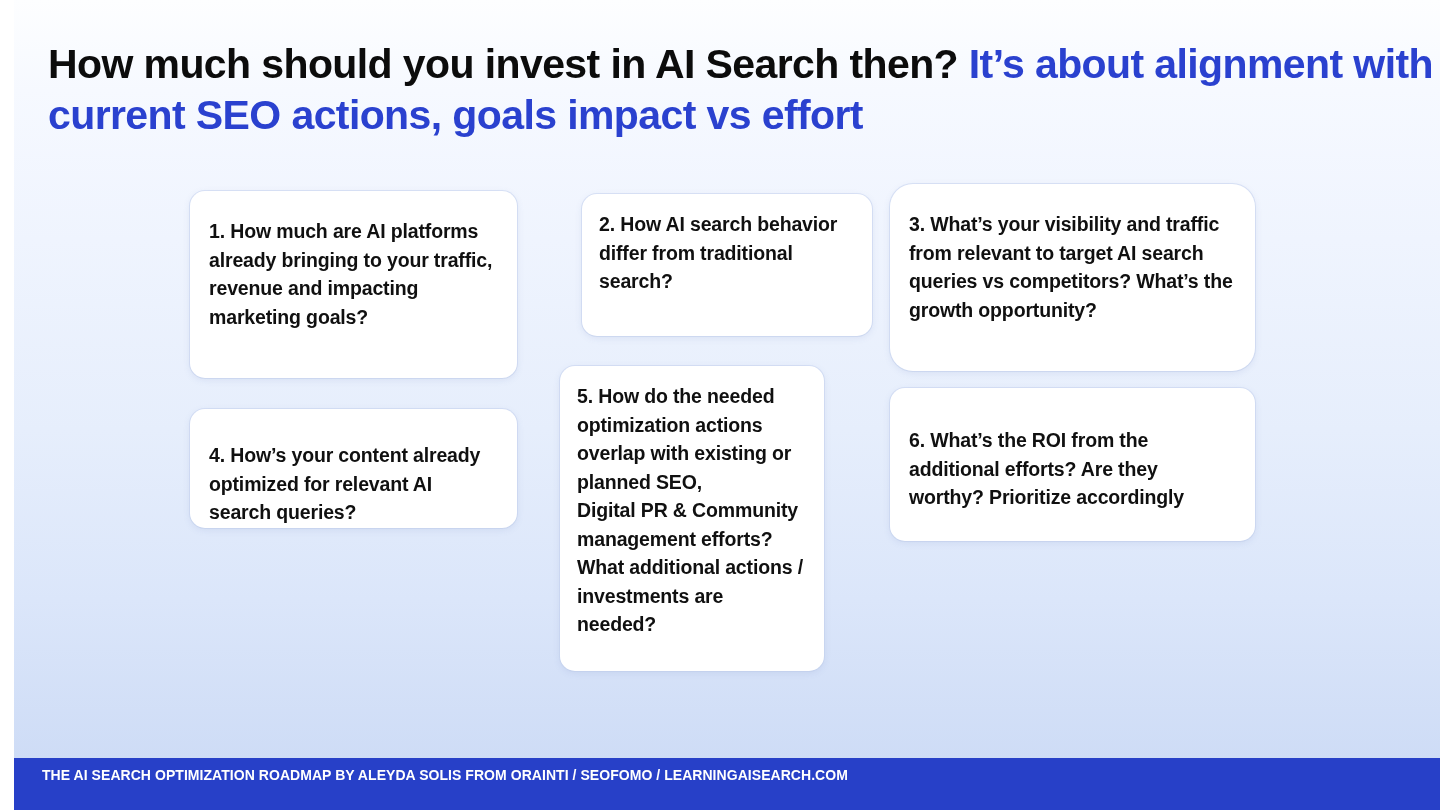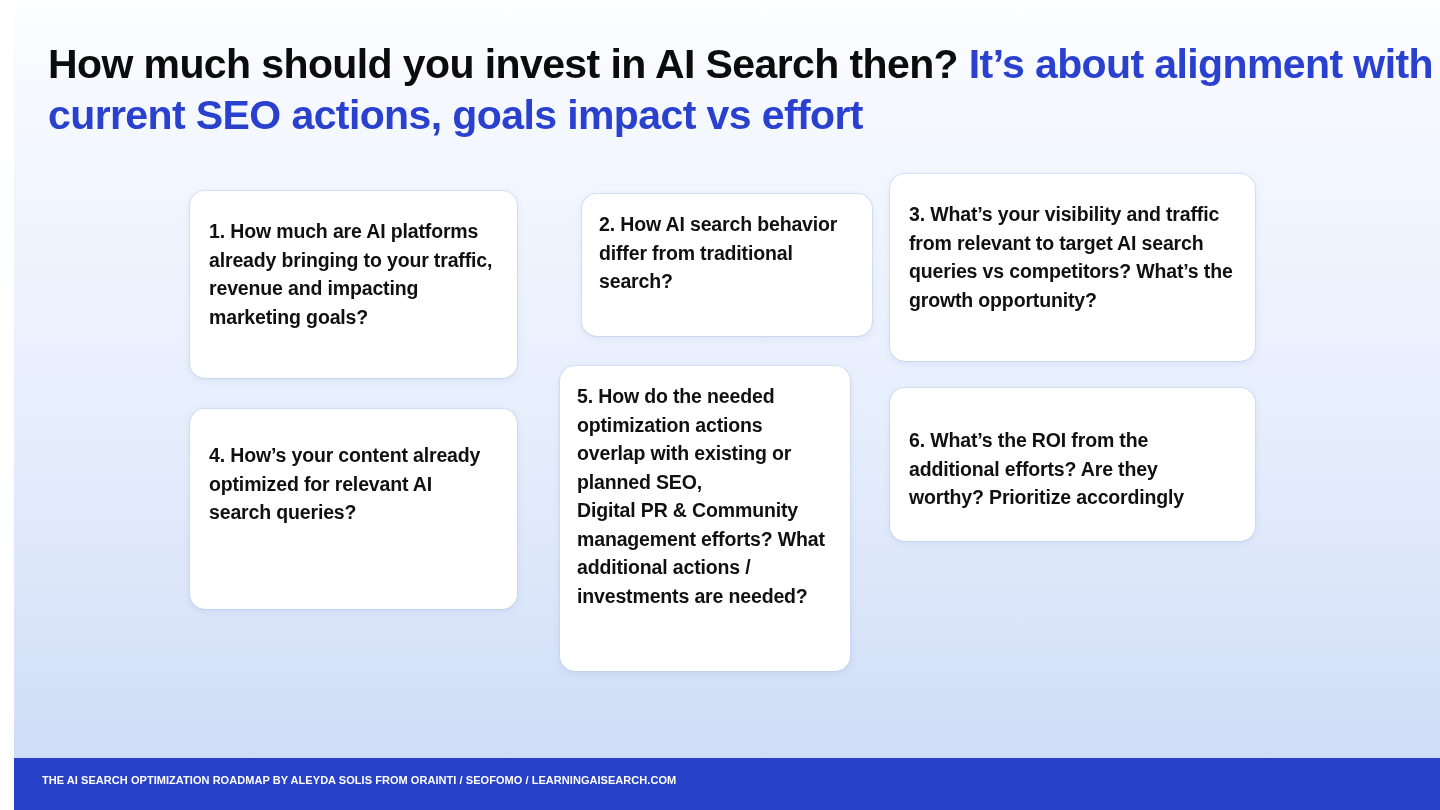--- a/index.html
+++ b/index.html
@@ -65,58 +65,59 @@
     display: block;
     white-space: pre-line;
   }
 
   
   #card-1 {
     left: 176px;  top: 191px;  width: 327px;  height: 187px;
     padding: 26px 20px 0 19px;
   }
   #card-4 {
-    left: 176px;  top: 409px;  width: 327px;  height: 200px;
+    left: 176px;  top: 409px;  width: 327px;  height: 119px;
     padding: 32px 20px 0 19px;
   }
 
   
   #card-2 {
     left: 568px;  top: 194px;  width: 290px;  height: 142px;
     padding: 16px 18px 0 17px;
   }
   #card-5 {
-    left: 546px;  top: 366px;  width: 290px;  height: 305px;
+    left: 546px;  top: 366px;  width: 264px;  height: 305px;
     padding: 16px 18px 0 17px;
   }
 
   
   #card-3 {
-    left: 876px;  top: 174px;  width: 365px;  height: 187px;
+    left: 876px;  top: 184px;  width: 365px;  height: 187px;
     padding: 26px 20px 0 19px;
+    border-radius: 23px;
   }
   #card-6 {
     left: 876px;  top: 388px;  width: 365px;  height: 153px;
     padding: 38px 18px 0 19px;
   }
 
   
   #footer-bar {
     position: absolute;
     left: 0;
     top: 758px;
     width: 1440px;
     height: 52px;
     background: #2740c8;
   }
   #footer-text {
     position: absolute;
     left: 28px;
-    top: 16px;
-    font-size: 11px;
+    top: 9px;
+    font-size: 14px;
     font-weight: bold;
     letter-spacing: 0.05px;
     color: #ffffff;
     white-space: nowrap;
   }
 </style>
 </head>
 <body>
 
 <div id="slide">

